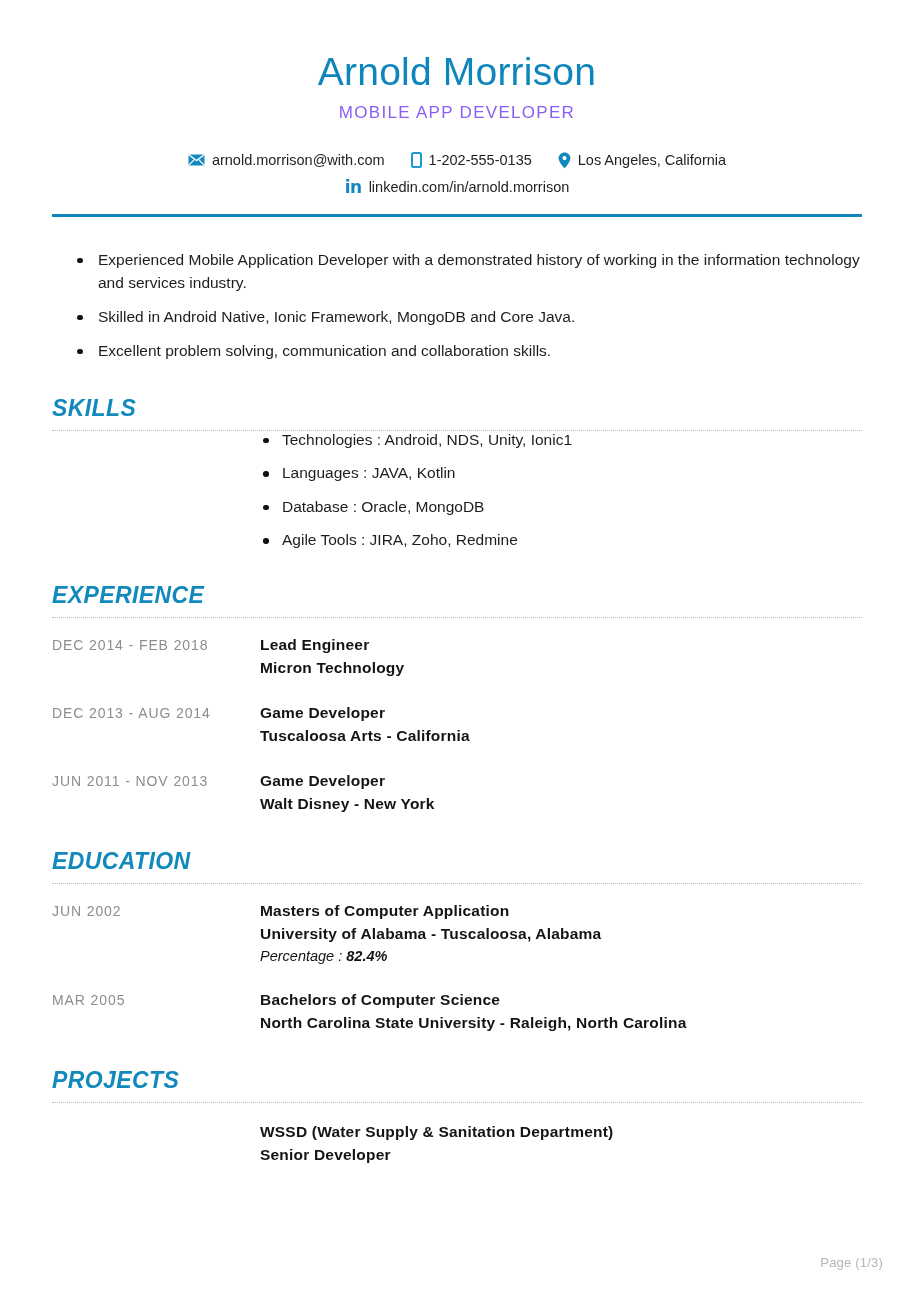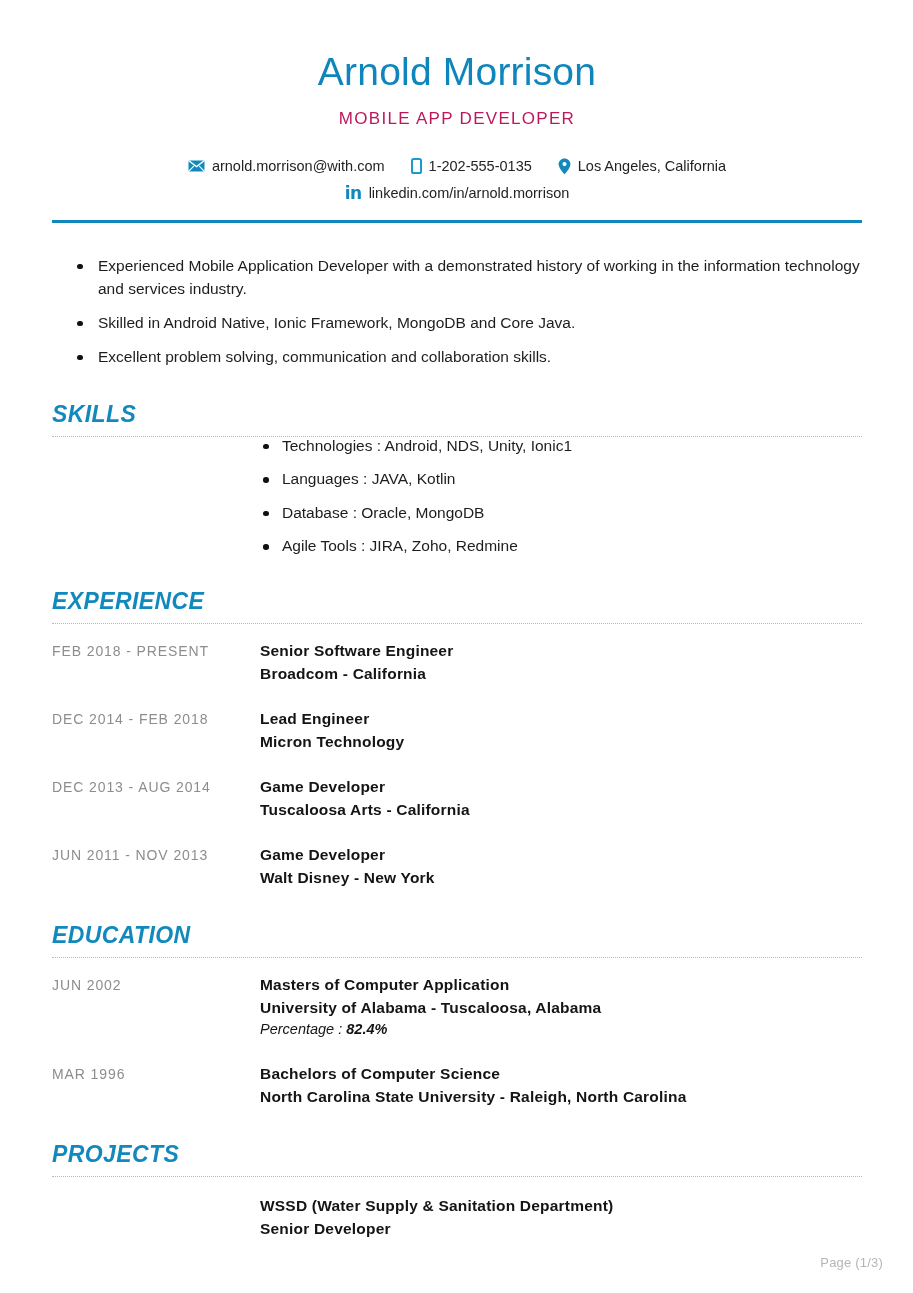--- a/index.html
+++ b/index.html
@@ -31,25 +31,25 @@
     text-align: center;
     color: #0e86bc;
     font-size: 39px;
     font-weight: 400;
     letter-spacing: 0.2px;
     line-height: 1.05;
     margin-top: 52px;
   }
   .jobtitle {
     text-align: center;
-    color: #be185d;
+    color: #8b5cf6;
     font-size: 17px;
     font-weight: 400;
     letter-spacing: 1.3px;
-    margin-top: 16px;
+    margin-top: 10px;
   }
 
   .contact-row {
     display: flex;
     justify-content: center;
     align-items: center;
     gap: 26px;
     margin-top: 29px;
     font-size: 14.5px;
     color: #232323;
@@ -266,27 +266,20 @@
         <div class="sk">Database : Oracle, MongoDB</div>
         <div class="sk">Agile Tools : JIRA, Zoho, Redmine</div>
       </div>
     </div>
 
     <div class="section">
       <div class="section-title">EXPERIENCE</div>
       <div class="section-rule"></div>
       <div class="entries">
 
-        <div class="entry">
-          <div class="entry-date">FEB 2018 - PRESENT</div>
-          <div class="entry-body">
-            <div>Senior Software Engineer</div>
-            <div class="line2">Broadcom - California</div>
-          </div>
-        </div>
 
         <div class="entry">
           <div class="entry-date">DEC 2014 - FEB 2018</div>
           <div class="entry-body">
             <div>Lead Engineer</div>
             <div class="line2">Micron Technology</div>
           </div>
         </div>
 
         <div class="entry">
@@ -316,21 +309,21 @@
         <div class="entry">
           <div class="entry-date">JUN 2002</div>
           <div class="entry-body">
             <div>Masters of Computer Application</div>
             <div class="line2">University of Alabama - Tuscaloosa, Alabama</div>
             <div class="entry-extra"><span>Percentage : </span><b>82.4%</b></div>
           </div>
         </div>
 
         <div class="entry">
-          <div class="entry-date">MAR 1996</div>
+          <div class="entry-date">MAR 2005</div>
           <div class="entry-body">
             <div>Bachelors of Computer Science</div>
             <div class="line2">North Carolina State University - Raleigh, North Carolina</div>
           </div>
         </div>
 
       </div>
     </div>
 
     <div class="section">

